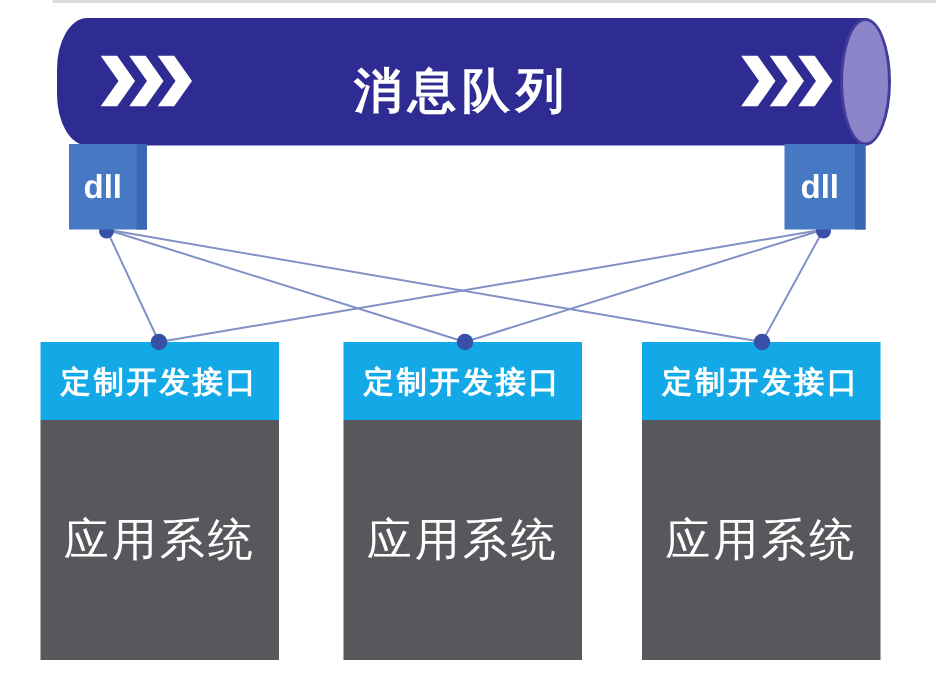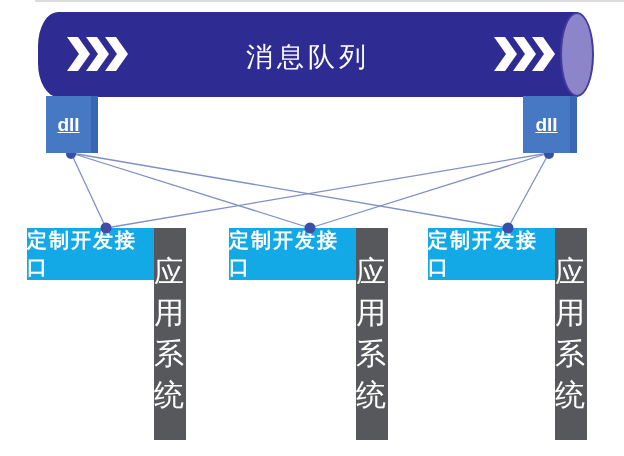--- a/index.html
+++ b/index.html
@@ -21,39 +21,39 @@
     border-top-left-radius:20px 34px;border-bottom-left-radius:20px 34px;
     z-index:3;
   }
   .cyl-cap{
     position:absolute;left:560px;top:12px;width:34px;height:85px;border-radius:50%;
     background:var(--cylinder-cap);border:2px solid var(--cylinder-cap-border);
     box-sizing:border-box;z-index:4;
   }
   .cyl-title{
     position:absolute;left:38px;top:39px;width:540px;text-align:center;
-    color:var(--text);font-size:27px;font-weight:400;letter-spacing:4px;z-index:5;
+    color:var(--text);font-size:32px;font-weight:700;letter-spacing:4px;z-index:5;
   }
   .chev{position:absolute;top:37px;width:62px;height:34px;z-index:5;}
   .chev.left{left:67px;} .chev.right{left:494px;}
   .chev path{fill:var(--text);}
   
   .dll{
     position:absolute;top:96px;height:57px;box-sizing:border-box;
     background:var(--dll-box);border-right:7px solid var(--dll-box-edge);
-    color:var(--text);font-size:19px;font-weight:bold;
-    display:flex;align-items:center;justify-content:center;z-index:6;text-decoration:underline;
+    color:var(--text);font-size:22px;font-weight:bold;
+    display:flex;align-items:center;justify-content:center;z-index:6;
   }
   .dll.left{left:46px;width:52px;} .dll.right{left:523px;width:54px;}
   
   .wires{position:absolute;left:0;top:0;width:624px;height:456px;z-index:2;}
   .wires line{stroke:var(--line);stroke-width:1.3;}
   .wires circle{fill:var(--dot);}
   
-  .sysbox{position:absolute;top:228px;width:159px;height:212px;display:flex;flex-direction:row;z-index:1;}
+  .sysbox{position:absolute;top:228px;width:159px;height:212px;display:flex;flex-direction:column;z-index:1;}
   .sysbox.s1{left:27px;} .sysbox.s2{left:229px;} .sysbox.s3{left:428px;}
   .sysbox .hd{
     height:52px;background:var(--header);color:var(--text);
     display:flex;align-items:center;justify-content:center;
     font-size:20px;font-weight:bold;letter-spacing:2px;
   }
   .sysbox .bd{
     flex:1;background:var(--body);color:var(--text);
     display:flex;align-items:center;justify-content:center;
     font-size:30px;letter-spacing:2px;

